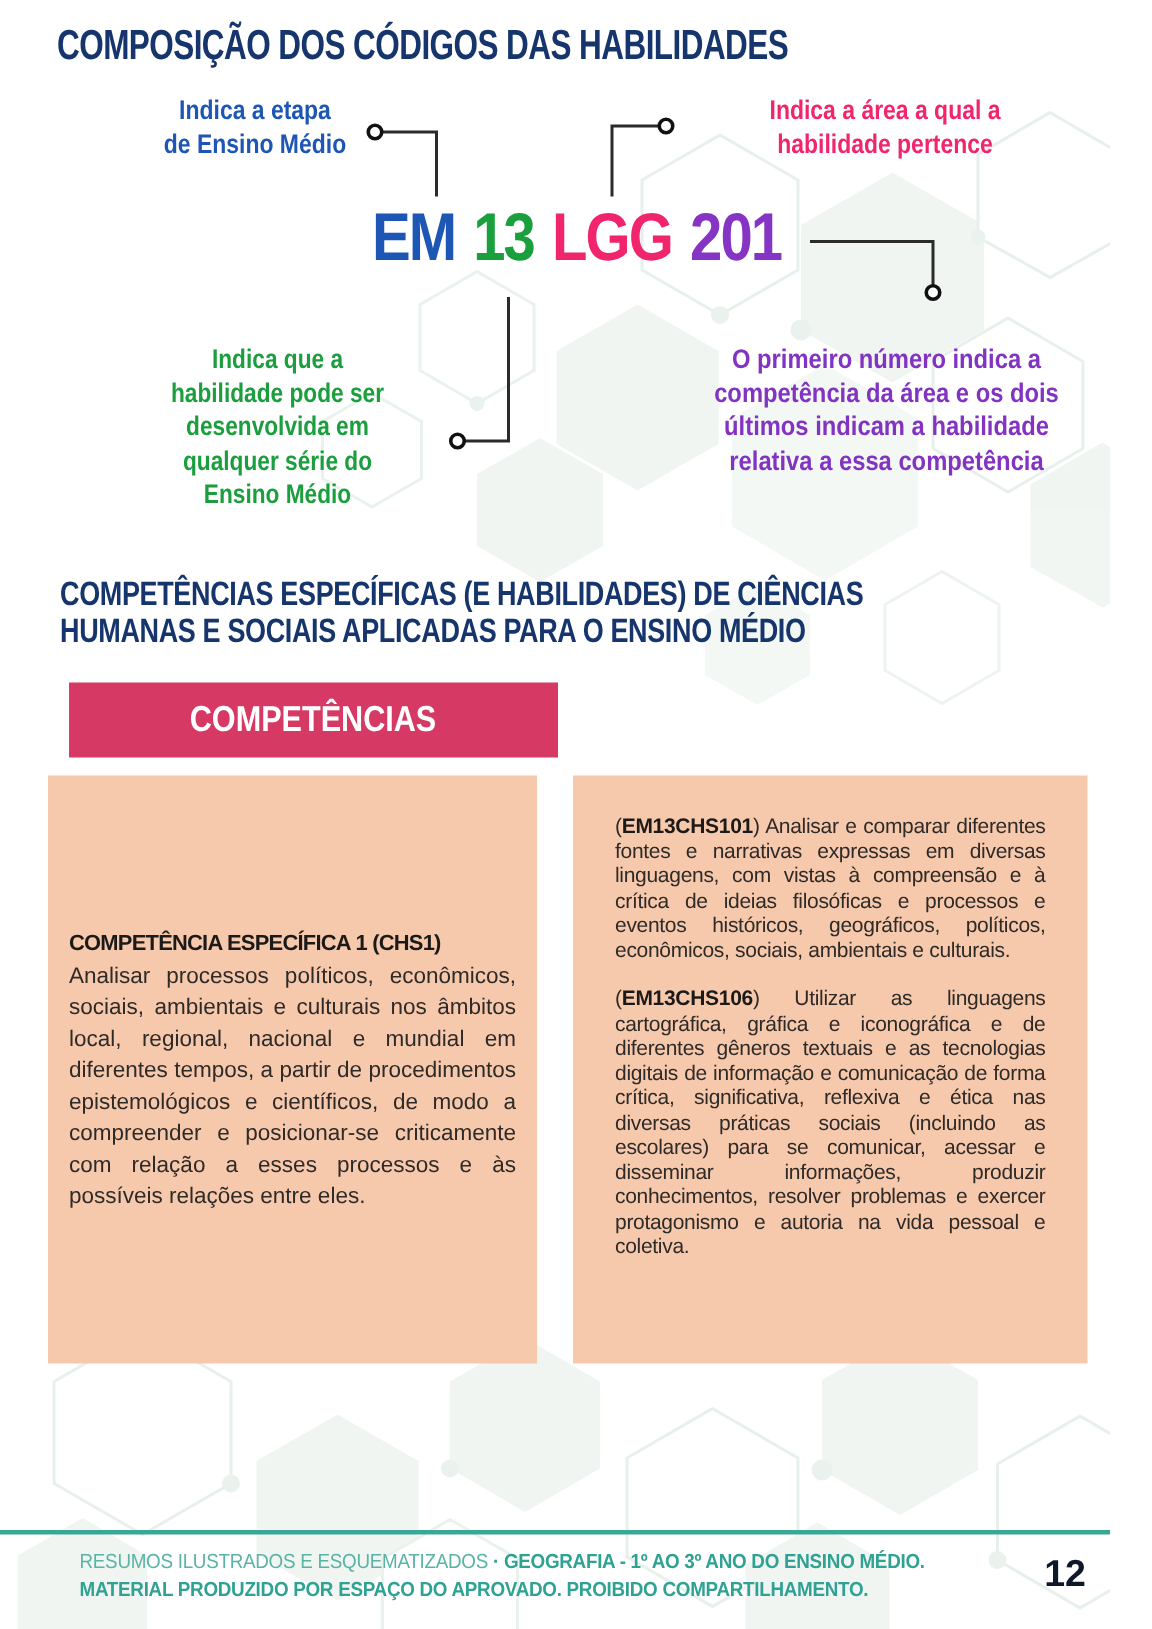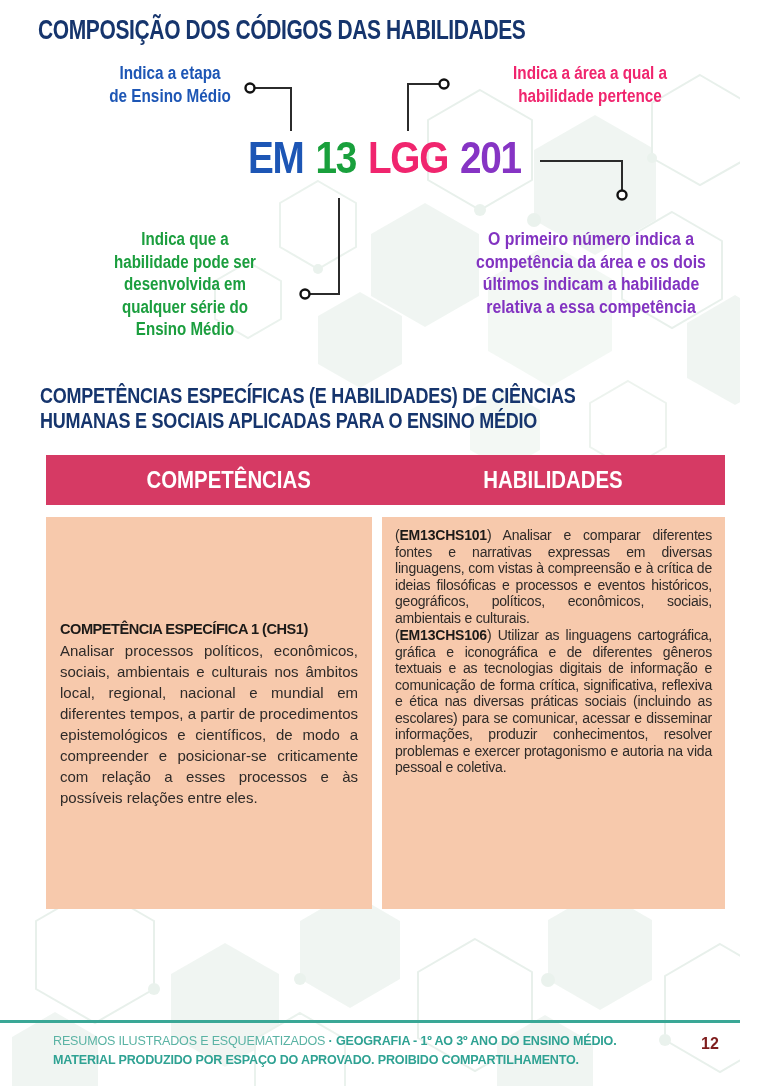--- a/index.html
+++ b/index.html
@@ -35,45 +35,45 @@
     left:40px;top:383px;width:900px;
     color:#16356d;font-size:22.5px;line-height:25px;font-weight:bold;letter-spacing:-.3px;
     transform:scaleX(.80);transform-origin:left top;white-space:pre-line;
   }
   .th{
     top:455px;height:50px;background:#d63a64;color:#ffffff;
     display:flex;align-items:center;justify-content:center;
     font-size:24px;font-weight:bold;
   }
   .th .th-label{transform:scaleX(.85);white-space:nowrap;}
-  .th-comp{left:46px;width:326px;padding-left:20px;}
+  .th-comp{left:46px;width:326px;}
   .th-hab{left:382px;width:343px;}
   .cell{top:517px;height:392px;background:#f7c9ac;color:#2e2a28;box-sizing:border-box;}
   .cell-comp{
-    left:46px;width:326px;padding:16px 14px;
+    left:32px;width:326px;padding:16px 14px;
     display:flex;flex-direction:column;justify-content:center;
     font-size:15px;line-height:21px;text-align:justify;
   }
   .comp-heading{font-weight:bold;font-size:14.6px;letter-spacing:-.5px;white-space:nowrap;color:#1c1a18;}
   .cell-hab{
     left:382px;width:343px;padding:9px 12px 0 12px;
     font-size:14px;line-height:16.5px;text-align:justify;letter-spacing:-.2px;
   }
-  .cell-hab p{margin:1px;}
+  .cell-hab p{margin:16px;}
   .cell-hab b, .cell-comp b{color:#1c1a18;}
   
   .footer-rule{left:0;top:1020px;width:757px;height:3px;background:#3aa796;}
   .footer-text{
     left:53px;top:1031px;width:680px;font-size:13.5px;line-height:19px;
     color:#2fa293;font-weight:bold;letter-spacing:-.2px;
     transform:scaleX(.93);transform-origin:left top;white-space:nowrap;
   }
   .footer-series{font-weight:normal;color:#5ab3a4;}
   .footer-sep{color:#2fa293;}
-  .page-number{left:690px;top:1035px;width:40px;text-align:center;color:#7f1d1d;font-size:16px;font-weight:bold;}
+  .page-number{left:690px;top:1035px;width:40px;text-align:center;color:#0f172a;font-size:25px;font-weight:bold;}
 </style>
 </head>
 <body>
 
 <div id="page">
 
   <svg id="hexbg" width="768" height="1086" viewBox="0 0 768 1086">
     <g opacity="0.85">
       <polygon points="480,90 532,120 532,180 480,210 428,180 428,120" fill="#ffffff" stroke="#e4eee8" stroke-width="2"></polygon>
       <polygon points="595,115 656,150 656,220 595,255 534,220 534,150" fill="#eef4f0"></polygon>
@@ -139,23 +139,20 @@
 relativa a essa competência</div>
 
   <div class="abs code-row"><span class="code-etapa">EM</span><span class="code-serie">13</span><span class="code-area">LGG</span><span class="code-hab">201</span></div>
 
   <div class="abs section-title">COMPETÊNCIAS ESPECÍFICAS (E HABILIDADES) DE CIÊNCIAS
 HUMANAS E SOCIAIS APLICADAS PARA O ENSINO MÉDIO</div>
 
   <div class="abs th th-comp">
     <span class="th-label">COMPETÊNCIAS</span>
   </div>
-  <div class="abs th th-hab">
-    <span class="th-label">HABILIDADES</span>
-  </div>
 
   <div class="abs cell cell-comp">
     <div class="comp-heading">COMPETÊNCIA ESPECÍFICA 1 (<b>CHS1</b>)</div>
     <div>Analisar processos políticos, econômicos, sociais, ambientais e culturais nos âmbitos local, regional, nacional e mundial em diferentes tempos, a partir de procedimentos epistemológicos e científicos, de modo a compreender e posicionar-se criticamente com relação a esses processos e às possíveis relações entre eles.</div>
   </div>
   <div class="abs cell cell-hab">
     <div>
         <p>(<b>EM13CHS101</b>) Analisar e comparar diferentes fontes e narrativas expressas em diversas linguagens, com vistas à compreensão e à crítica de ideias filosóficas e processos e eventos históricos, geográficos, políticos, econômicos, sociais, ambientais e culturais.</p>
         <p>(<b>EM13CHS106</b>) Utilizar as linguagens cartográfica, gráfica e iconográfica e de diferentes gêneros textuais e as tecnologias digitais de informação e comunicação de forma crítica, significativa, reflexiva e ética nas diversas práticas sociais (incluindo as escolares) para se comunicar, acessar e disseminar informações, produzir conhecimentos, resolver problemas e exercer protagonismo e autoria na vida pessoal e coletiva.</p>
       </div>

